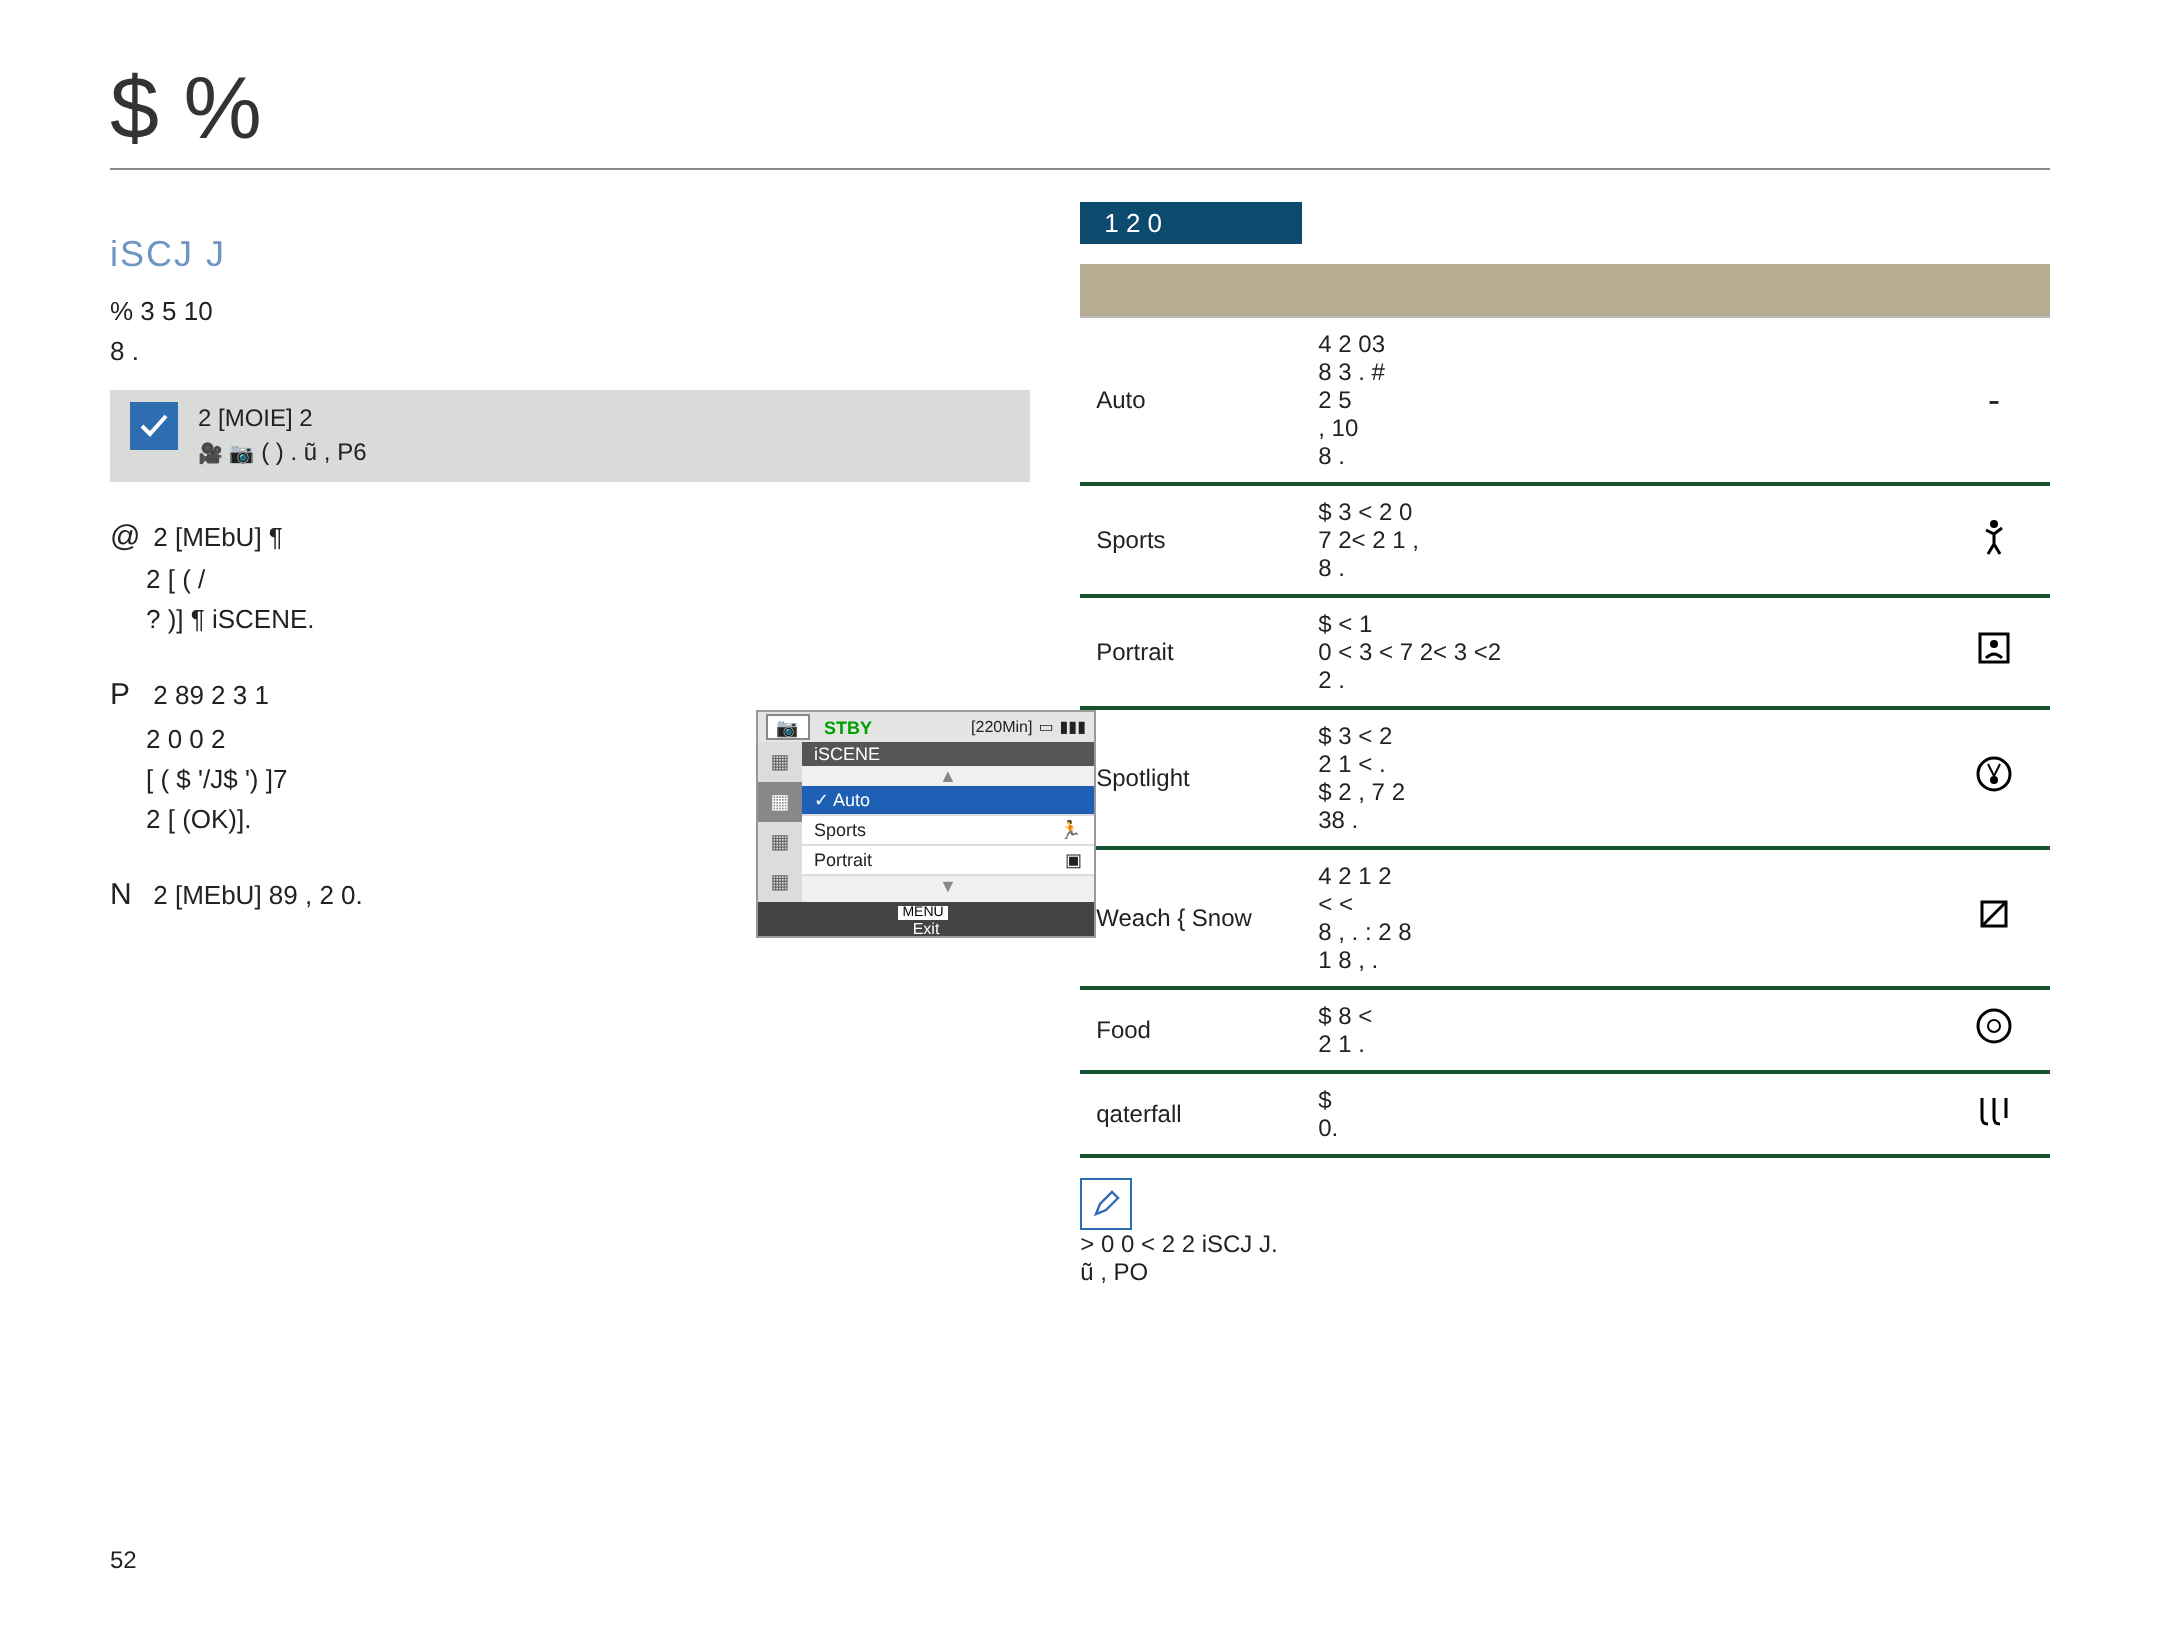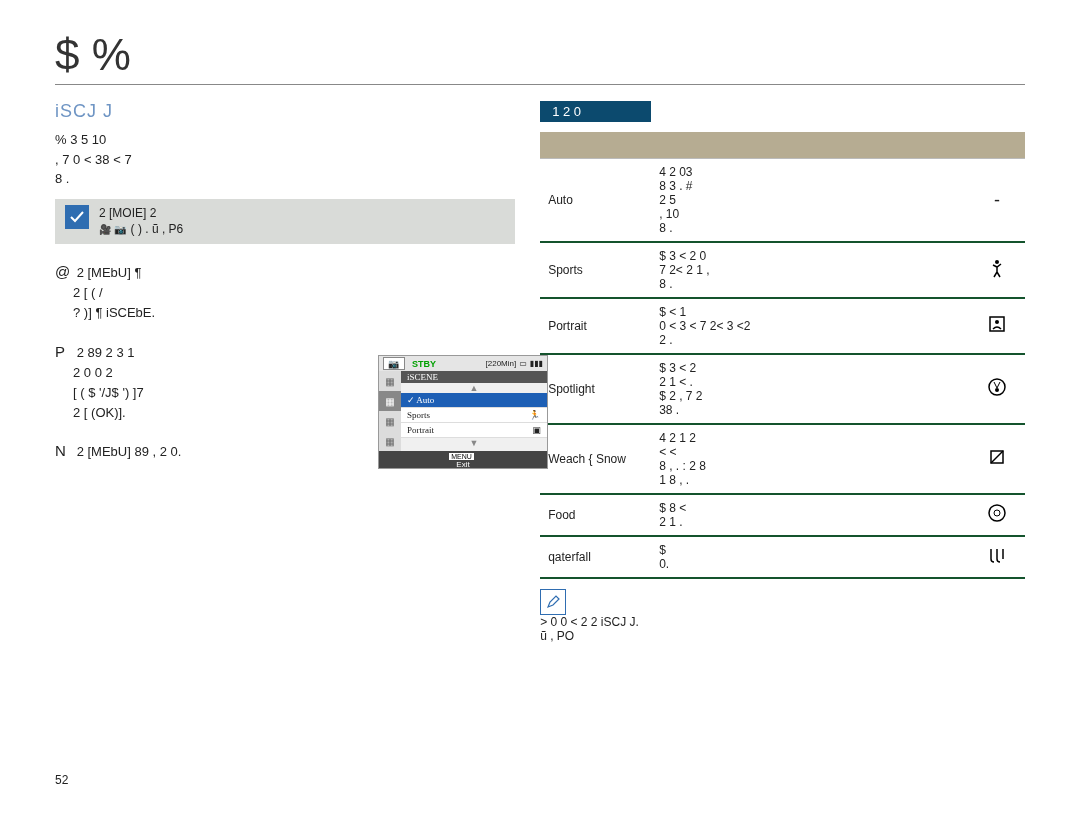--- a/index.html
+++ b/index.html
@@ -26,20 +26,21 @@
     padding-bottom: 4px;
     border-bottom: 1px solid #888;
     margin-bottom: 16px;
   }
   .cols {
     display: flex;
   }
   .left {
     width: 465px;
     padding-right: 25px;
+    margin-top: 16px;
   }
   .right {
     width: 490px;
   }
   .subhead {
     color: #6f95c4;
     font-size: 18px;
     letter-spacing: 1px;
     margin-bottom: 8px;
   }
@@ -176,21 +177,21 @@
     justify-content:center;
     font-size:10px;
     color:#666;
   }
   .lcd-header {
     background:#555;
     color:#fff;
     font-size:9px;
     padding:1px 6px;
   }
-  .lcd-list { flex:1; font-size:9px;font-family:Liberation Serif, serif; }
+  .lcd-list { flex:1; font-size:9px; }
   .lcd-item {
     padding: 2px 6px;
     border-bottom:1px solid #ddd;
     display:flex;
     justify-content:space-between;
     align-items:center;
     background:#fff;
   }
   .lcd-item.sel {
     background:#1d5fb5;
@@ -221,21 +222,20 @@
 <div class="page">
   <div class="title">$    %</div>
 
   <div class="cols">
 
     <div class="left">
       <div class="subhead">iSCJ J</div>
 
       <div class="bodytext">
         <div>%             3 5               10</div>
-        <div>,      7 0 &lt;      38       &lt;    7</div>
         <div>8          .</div>
       </div>
 
       <div class="note-bar">
         <span class="note-icon-box">
           <svg width="16" height="16" viewBox="0 0 16 16">
               <path d="M2 8 L6 12 L14 3" stroke="#fff" stroke-width="2" fill="none"></path>
             </svg>
         </span>
         <div class="note-text">
@@ -248,21 +248,21 @@
             <span>(     ) . ũ   , P6</span>
           </div>
         </div>
       </div>
 
       <div class="steps">
         <div class="step-row">
           <span class="step-num">@</span>
           <span>        2 [MEbU]    ¶</span><br>
           <span style="margin-left:18px">  2 [       (       /</span><br>
-          <span style="margin-left:18px"> ?   )]  ¶  iSCEbE.</span>
+          <span style="margin-left:18px"> ?   )]  ¶  iSCENE.</span>
         </div>
 
         <div class="step-row">
           <span class="step-num">P</span>
           <span>2 89       2 3          1</span><br>
           <span style="margin-left:18px">2     0      0        2</span><br>
           <span style="margin-left:18px">[      ( $ '/J$ ')         ]7</span><br>
           <span style="margin-left:18px">   2 [       (OK)].</span>
         </div>
 

